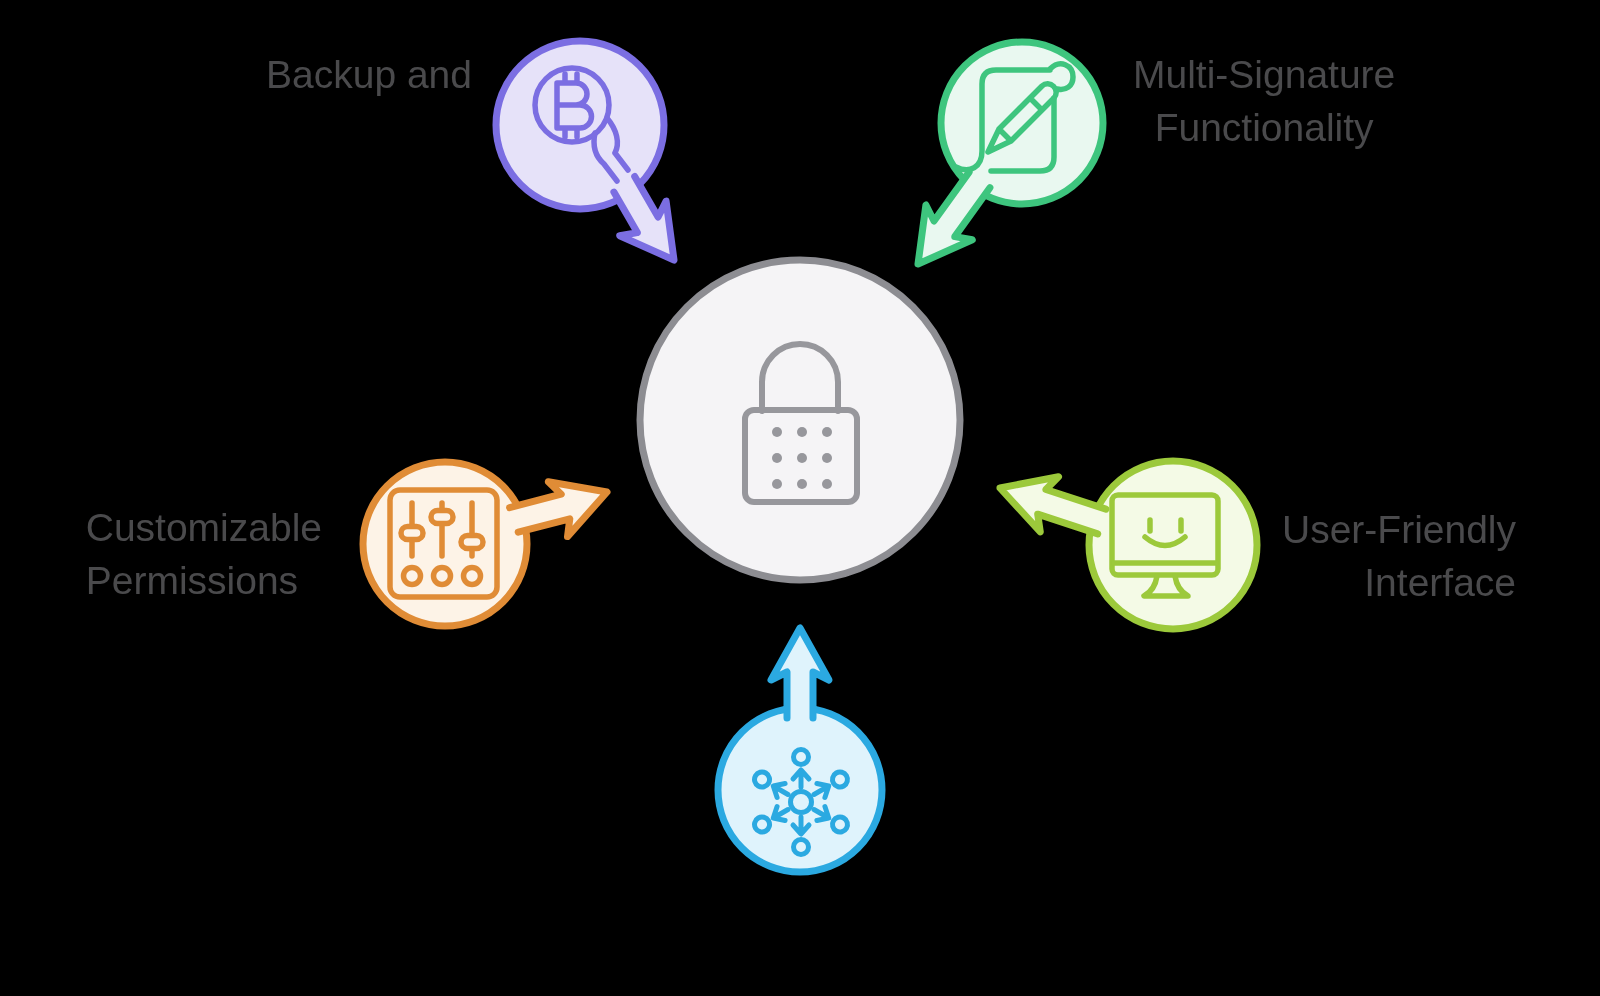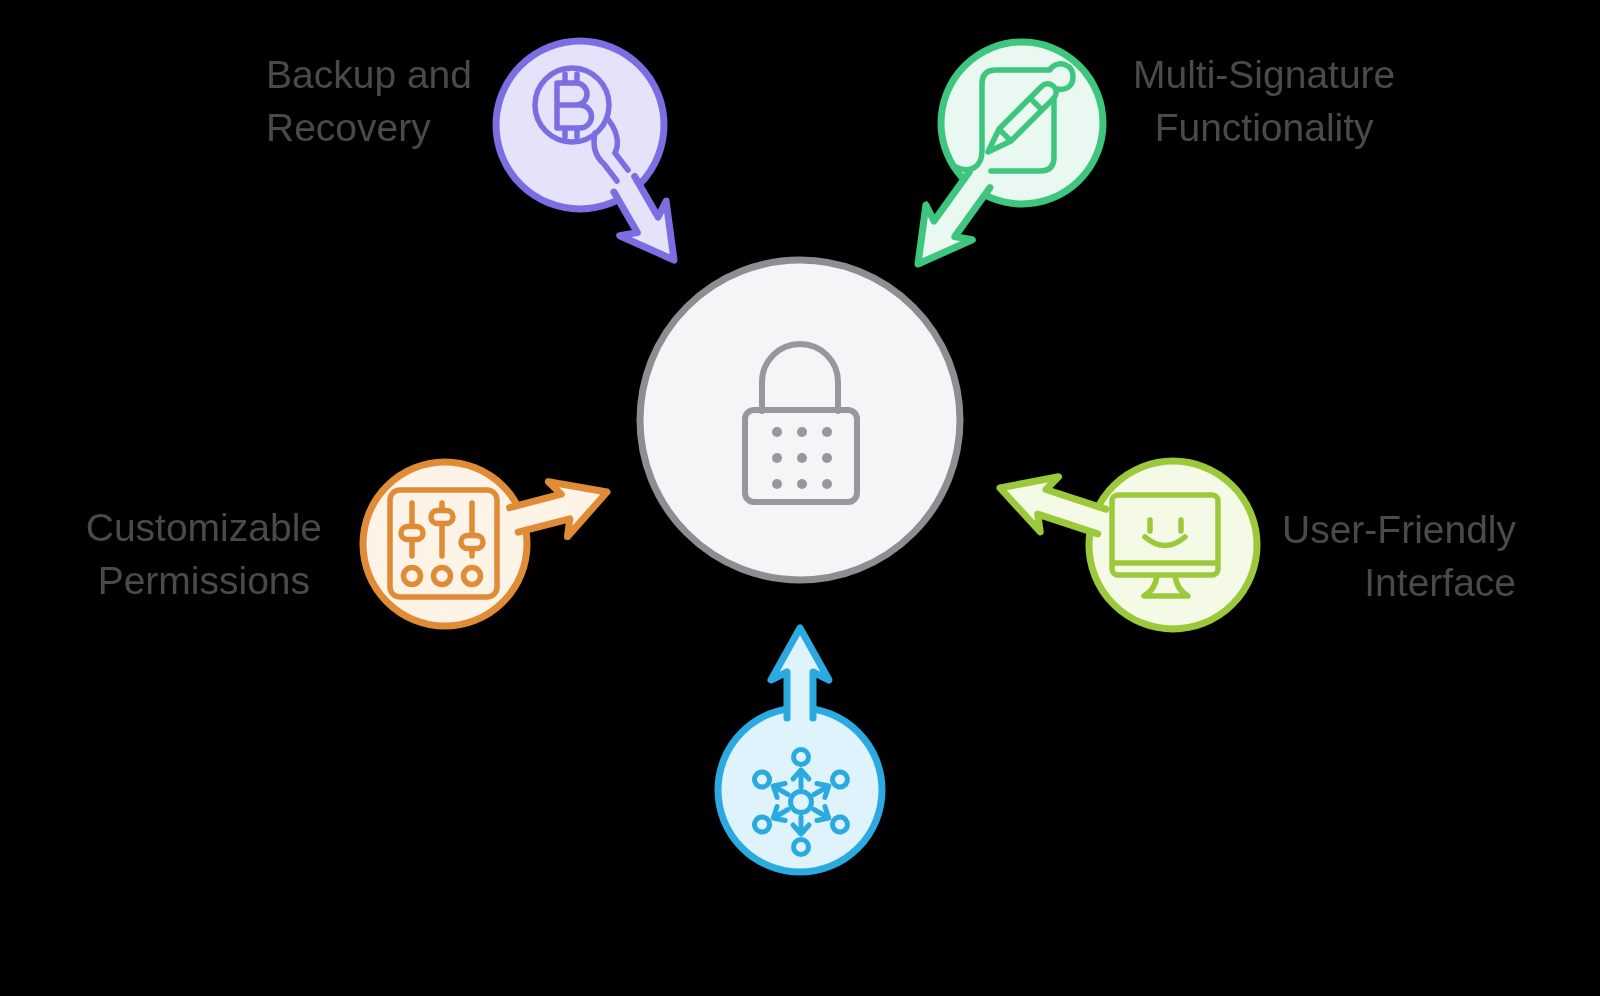--- a/index.html
+++ b/index.html
@@ -3,21 +3,21 @@
 <meta charset="utf-8">
 <style>
   html,body{margin:0;padding:0;background:#000;}
   .canvas{position:relative;width:1600px;height:996px;background:#000;overflow:hidden;
           font-family:"Liberation Sans", sans-serif;}
   .canvas svg{position:absolute;left:0;top:0;}
   .label{position:absolute;font-size:39px;line-height:53px;font-weight:400;
          color:#4a4a4c;white-space:nowrap;}
   .label-backup{right:1128px;top:48px;}
   .label-multisig{left:1133px;top:48px;text-align:center;}
-  .label-custom{right:1278px;top:501px;text-align:center;}
+  .label-custom{right:1278px;top:501px;text-align:left;}
   .label-user{left:1282px;top:503px;text-align:right;}
   .label-defi{left:802px;top:908px;transform:translateX(-50%);text-align:center;}
 </style>
 </head>
 <body>
 
 <div class="canvas">
 
 <svg width="1600" height="996" viewBox="0 0 1600 996">
 
@@ -114,21 +114,20 @@
       <g transform="rotate(330)">
         <path d="M15 0H30M23 -8L32 0L23 8"></path>
             <circle cx="45" cy="0" r="7.5"></circle>
           </g>
     </g>
   </g>
 </svg>
 
   <div class="label label-backup">
     <span>Backup and</span><br>
-    <span>Recovery</span>
   </div>
 
   <div class="label label-multisig">
     <span>Multi-Signature</span><br>
     <span>Functionality</span>
   </div>
 
   <div class="label label-custom">
     <span>Customizable</span><br>
     <span>Permissions</span>

